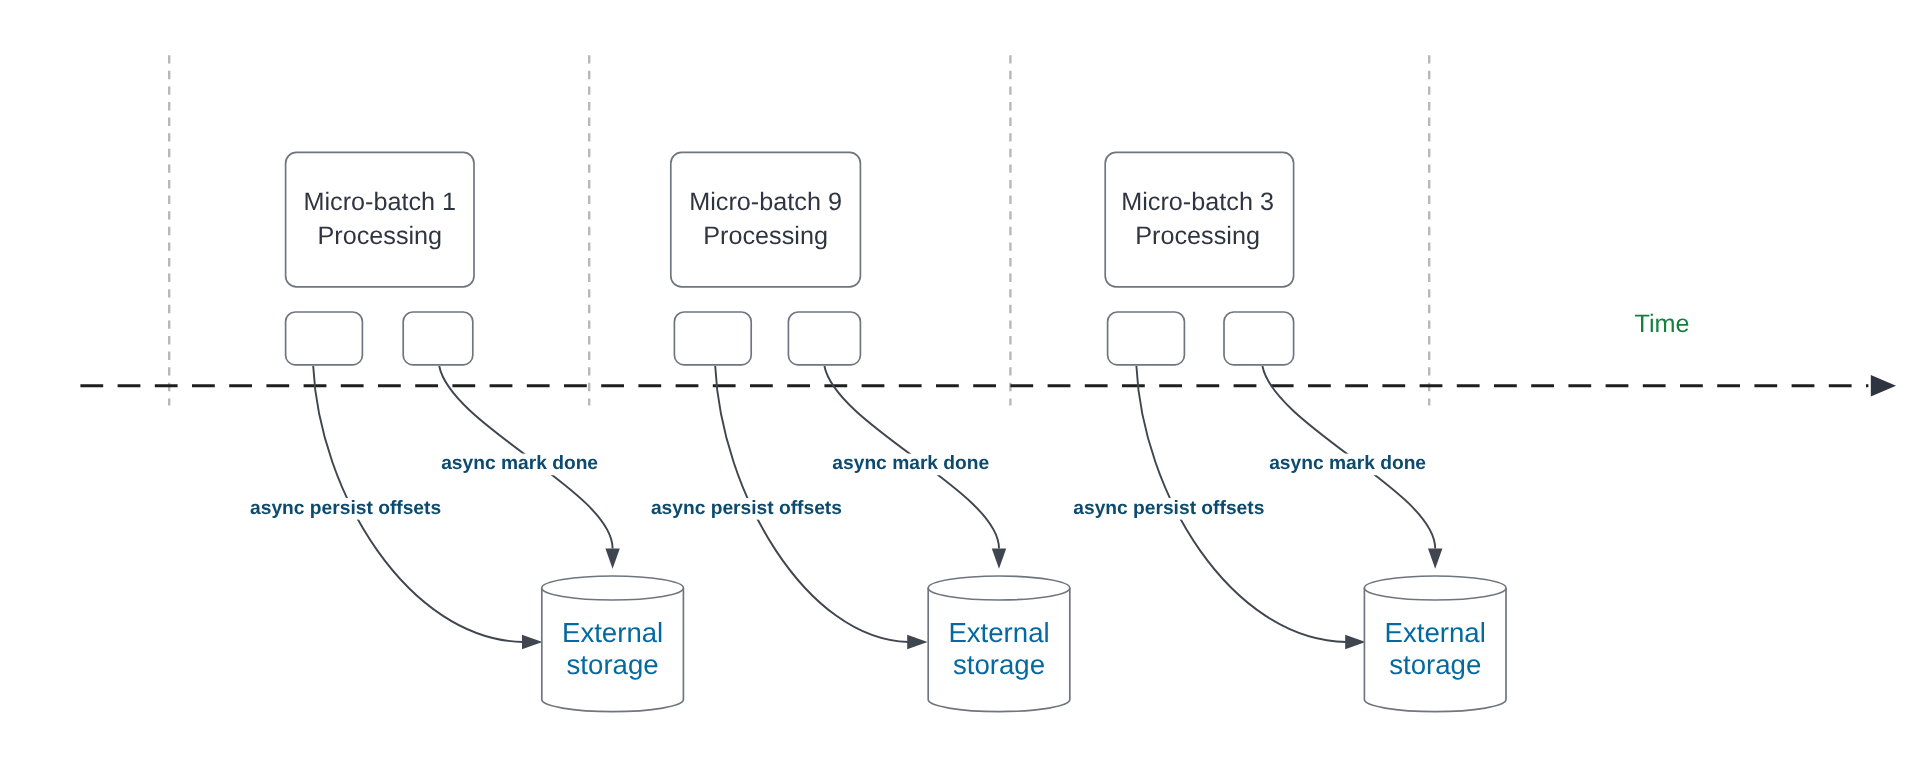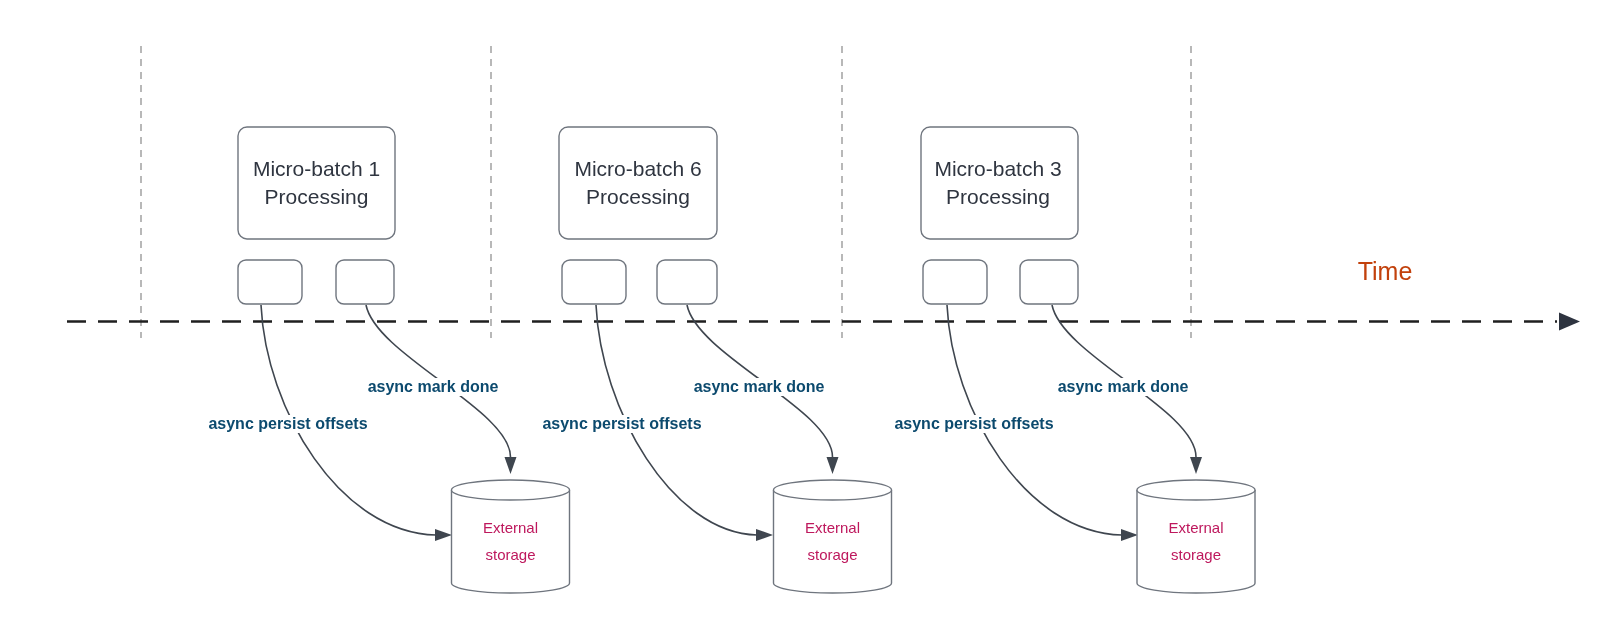--- a/index.html
+++ b/index.html
@@ -6,23 +6,23 @@
   .stage{
     position:relative;
     width:1600px;height:642px;
     background:#ffffff;
     font-family:"Liberation Sans",sans-serif;
     overflow:hidden;
   }
   .stage svg{position:absolute;left:0;top:0;}
   .txt{position:absolute;transform:translate(-50%,-50%);text-align:center;white-space:nowrap;}
   .node-title{font-size:21px;line-height:28px;color:#2f3540;}
-  .storage-title{font-size:15px;line-height:27px;color:#be185d;}
+  .storage-title{font-size:23px;line-height:27px;color:#0369a1;}
   .arrow-label{font-size:16px;font-weight:700;color:#0c4a6e;background:#ffffff;padding:0 2px;}
-  .time-label{font-size:25px;color:#c2410c;}
+  .time-label{font-size:21px;color:#15803d;}
 </style>
 </head>
 <body>
 
 <div class="stage">
 
   <svg width="1600" height="642" viewBox="0 0 1600 642">
 
     <g stroke="#b8b8b8" stroke-width="2" stroke-dasharray="7 6" fill="none">
       <line x1="141" y1="46" x2="141" y2="338"></line>
@@ -79,21 +79,21 @@
     <div>Processing</div>
   </div>
   <div class="txt arrow-label" style="left:288px;top:424px;">async persist offsets</div>
   <div class="txt arrow-label" style="left:433px;top:387px;">async mark done</div>
   <div class="txt storage-title" style="left:510.5px;top:541px;">
     <div>External</div>
     <div>storage</div>
   </div>
 
   <div class="txt node-title" style="left:638px;top:183px;">
-    <div>Micro-batch 6</div>
+    <div>Micro-batch 9</div>
     <div>Processing</div>
   </div>
   <div class="txt arrow-label" style="left:622px;top:424px;">async persist offsets</div>
   <div class="txt arrow-label" style="left:759px;top:387px;">async mark done</div>
   <div class="txt storage-title" style="left:832.5px;top:541px;">
     <div>External</div>
     <div>storage</div>
   </div>
 
   <div class="txt node-title" style="left:998px;top:183px;">

